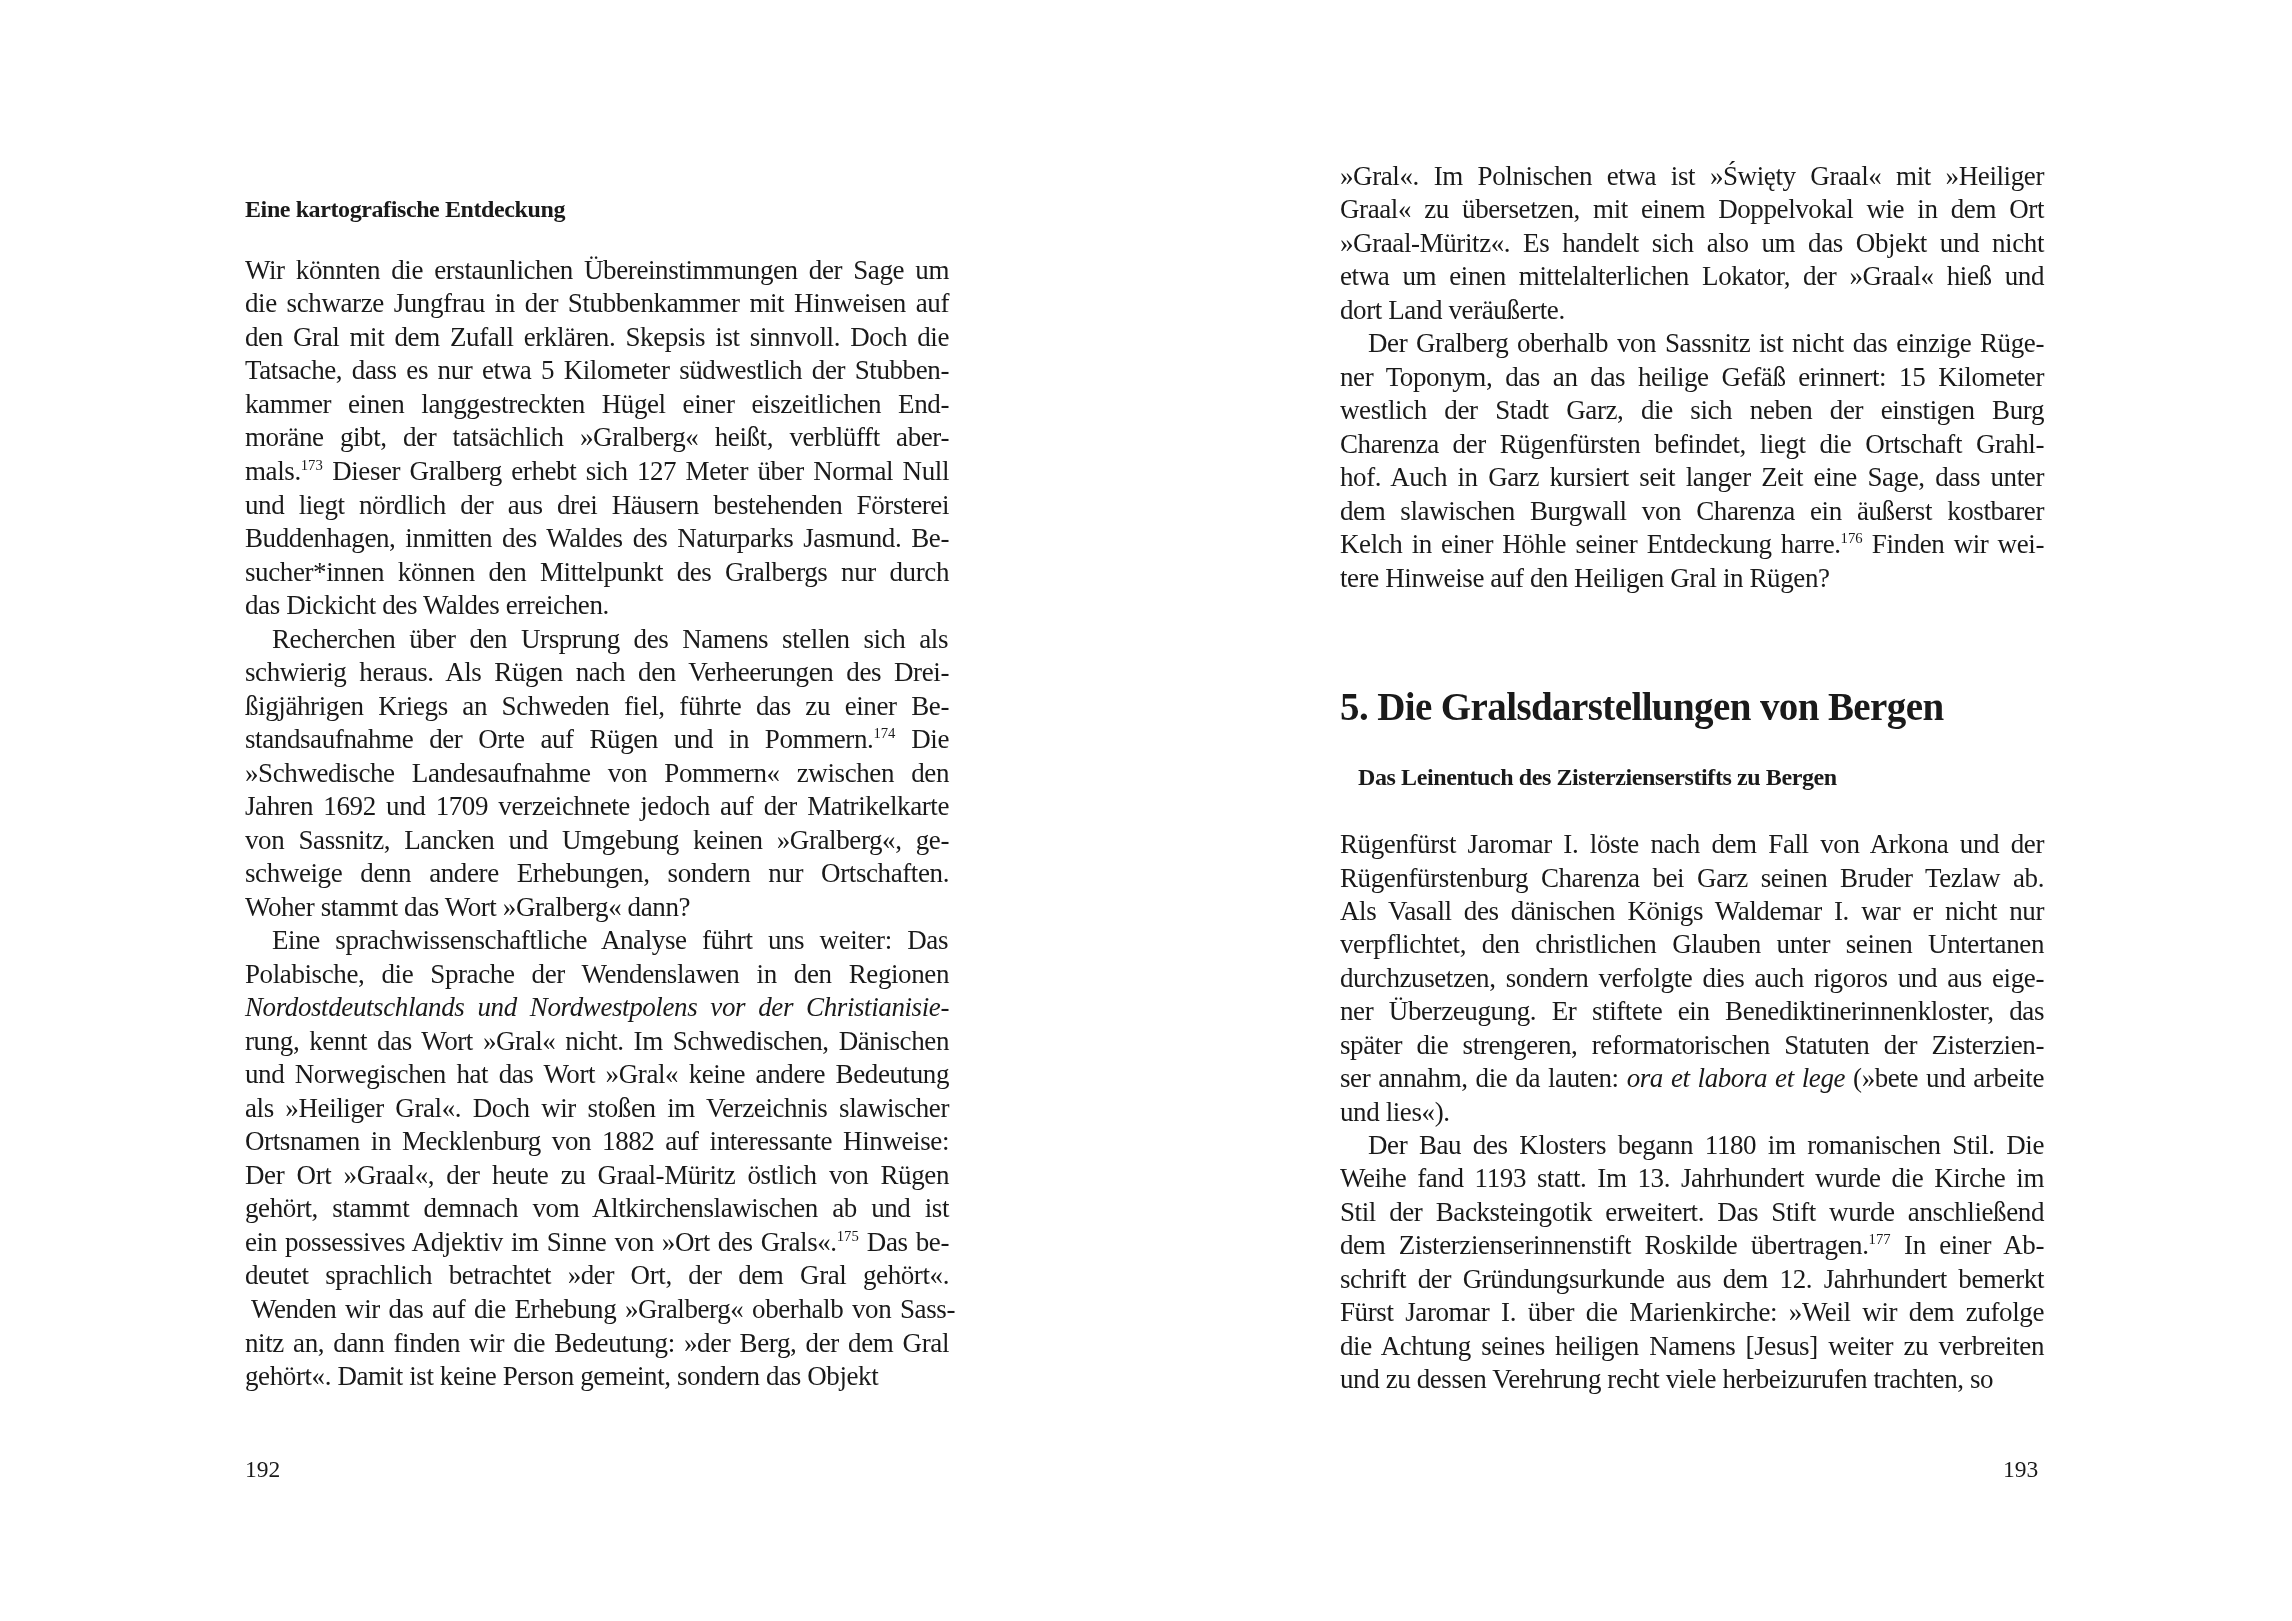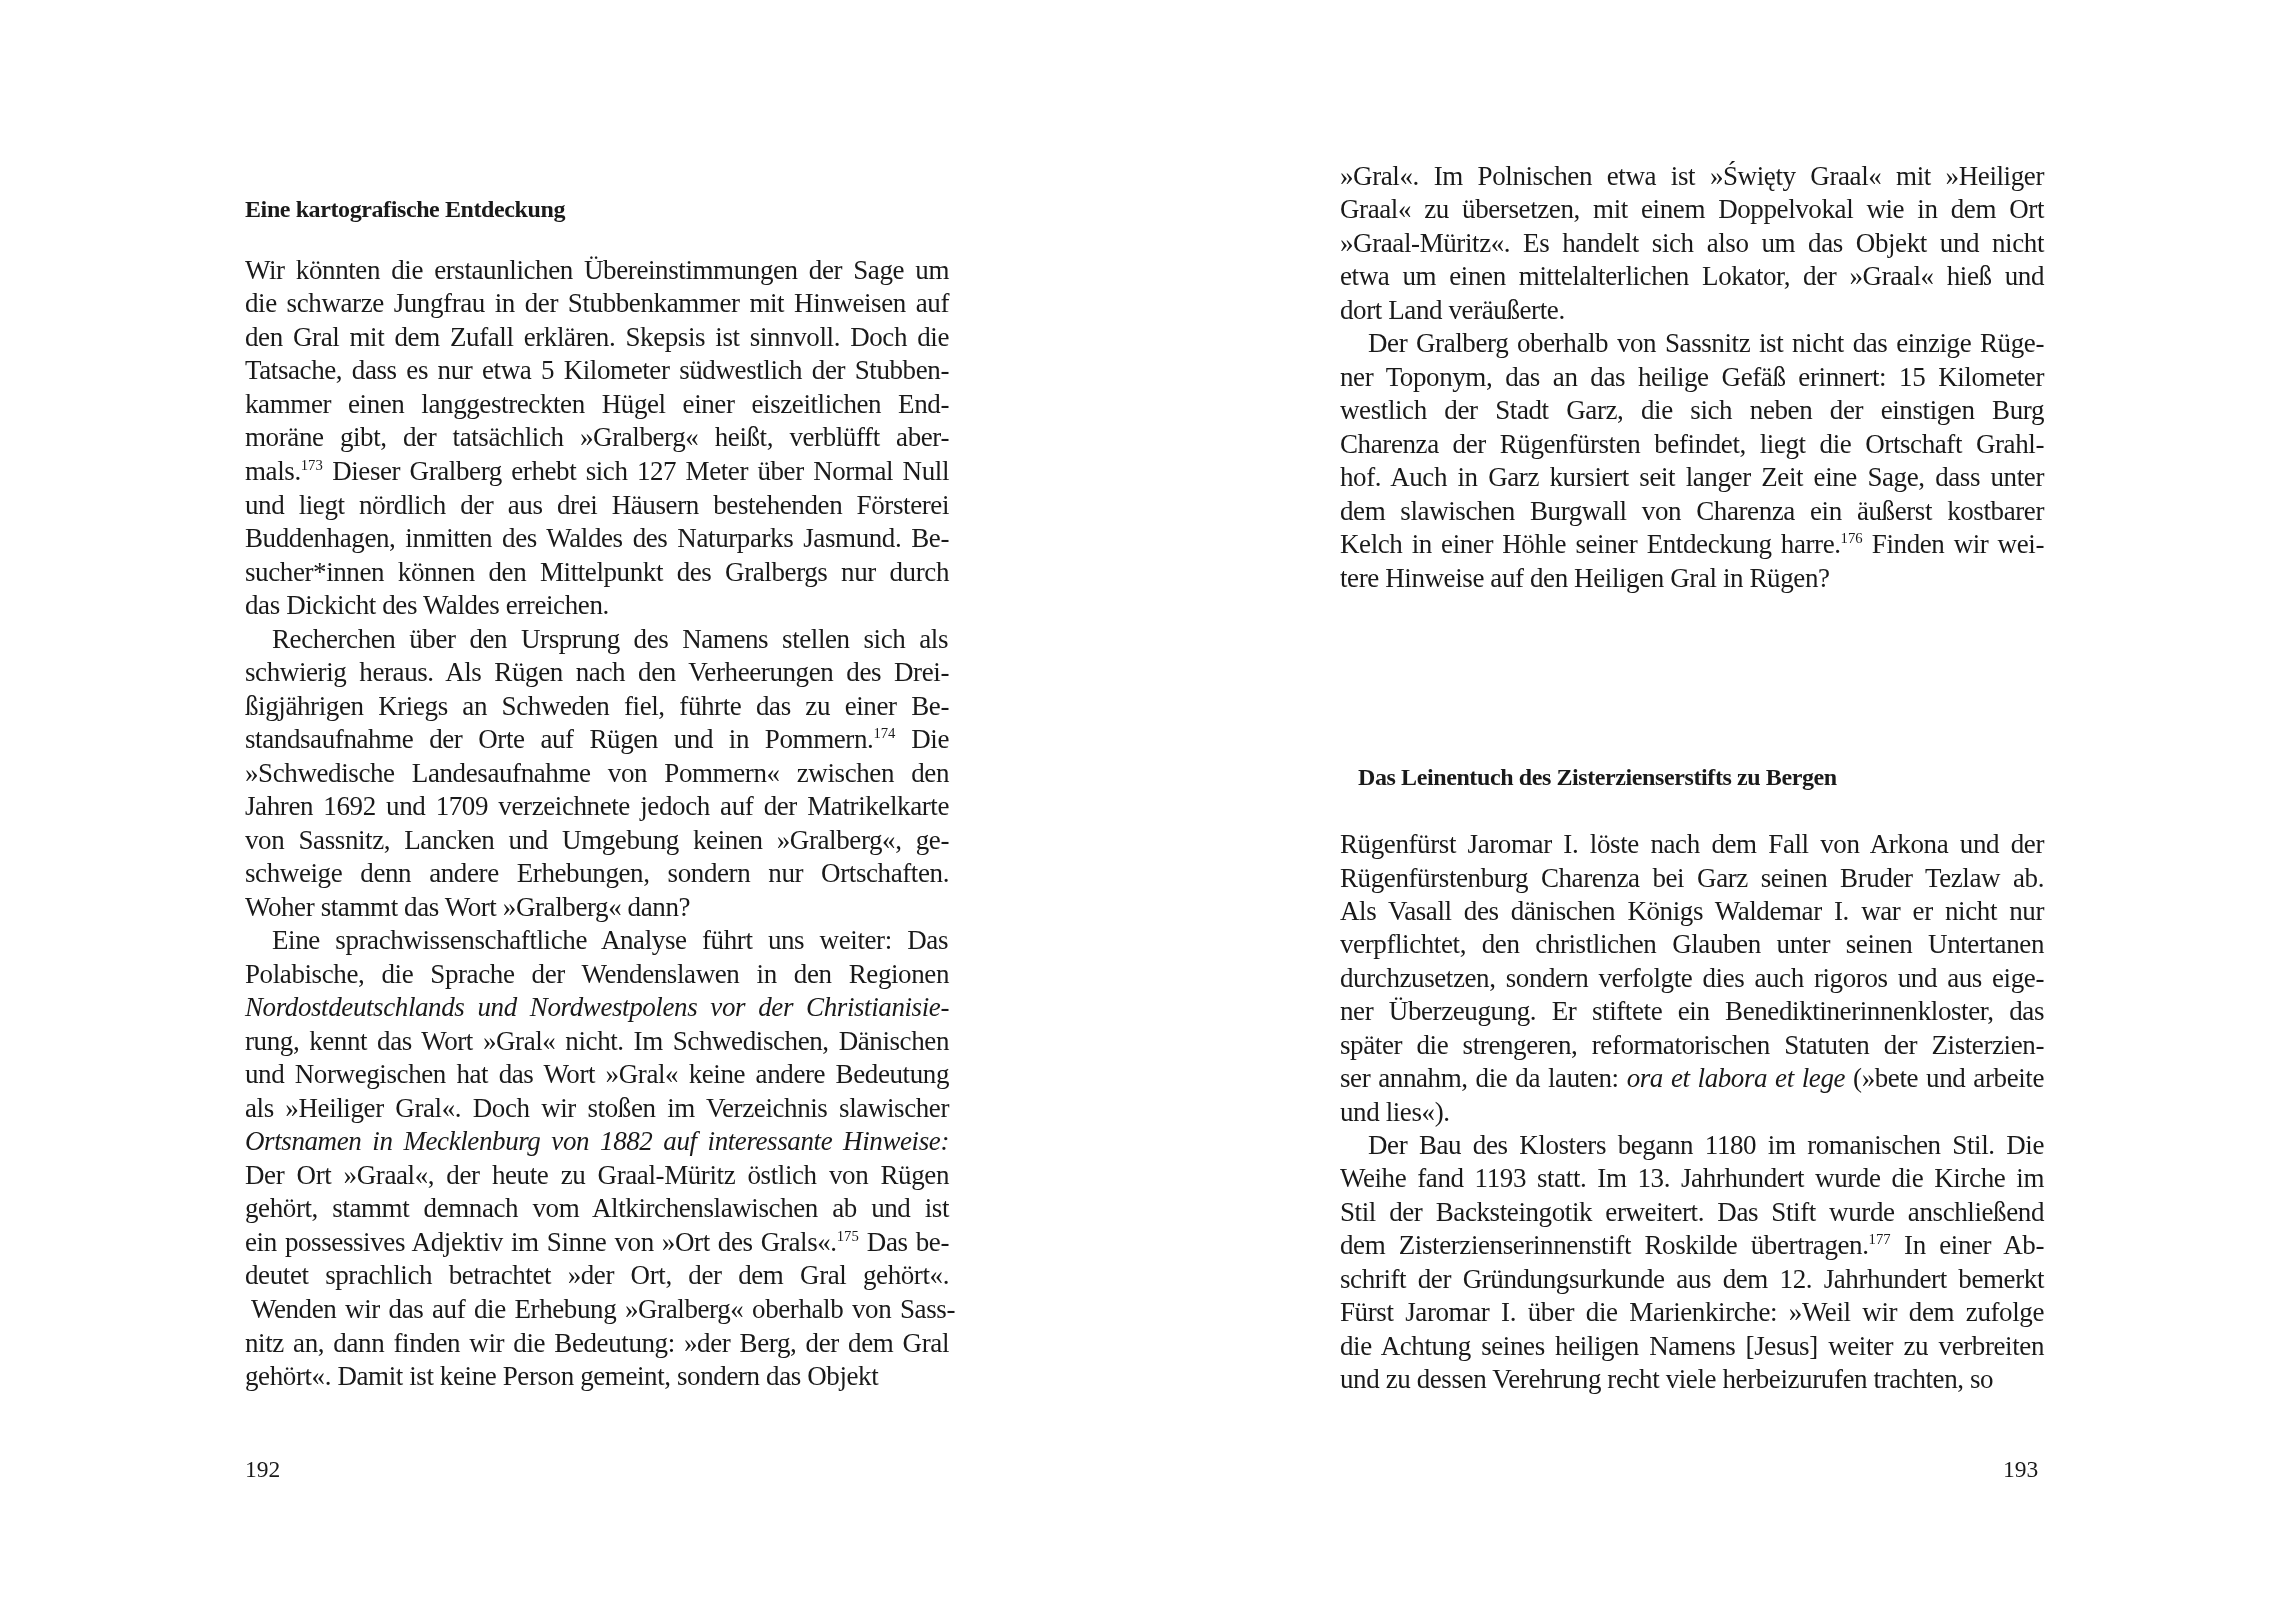--- a/index.html
+++ b/index.html
@@ -51,21 +51,21 @@
         <div class="line just" style="left: 245px; width: 704px; top: 857px;">schweige denn andere Erhebungen, sondern nur Ortschaften.</div>
         <div class="line last" style="left: 245px; width: 704px; top: 891px;">Woher stammt das Wort »Gralberg« dann?</div>
       </div>
       <div>
         <div class="line just" style="left: 272px; width: 676px; top: 924px;">Eine sprachwissenschaftliche Analyse führt uns weiter: Das</div>
         <div class="line just" style="left: 245px; width: 704px; top: 958px;">Polabische, die Sprache der Wendenslawen in den Regionen</div>
         <div class="line just" style="left: 245px; width: 704px; top: 991px; font-style: italic;">Nordostdeutschlands und Nordwestpolens vor der Christianisie-</div>
         <div class="line just" style="left: 245px; width: 704px; top: 1025px;">rung, kennt das Wort »Gral« nicht. Im Schwedischen, Dänischen</div>
         <div class="line just" style="left: 245px; width: 704px; top: 1058px;">und Norwegischen hat das Wort »Gral« keine andere Bedeutung</div>
         <div class="line just" style="left: 245px; width: 704px; top: 1092px;">als »Heiliger Gral«. Doch wir stoßen im Verzeichnis slawischer</div>
-        <div class="line just" style="left: 245px; width: 704px; top: 1125px; font-style: italic;">Ortsnamen in Mecklenburg von 1882 auf interessante Hinweise:</div>
+        <div class="line just" style="left: 245px; width: 704px; top: 1125px;">Ortsnamen in Mecklenburg von 1882 auf interessante Hinweise:</div>
         <div class="line just" style="left: 245px; width: 704px; top: 1159px;">Der Ort »Graal«, der heute zu Graal-Müritz östlich von Rügen</div>
         <div class="line just" style="left: 245px; width: 704px; top: 1192px;">gehört, stammt demnach vom Altkirchenslawischen ab und ist</div>
         <div class="line just" style="left: 245px; width: 704px; top: 1226px;">ein possessives Adjektiv im Sinne von »Ort des Grals«.<sup>175</sup> Das be-</div>
         <div class="line just" style="left: 245px; width: 704px; top: 1259px;">deutet sprachlich betrachtet »der Ort, der dem Gral gehört«.</div>
         <div class="line just" style="left: 251px; width: 704px; top: 1293px;">Wenden wir das auf die Erhebung »Gralberg« oberhalb von Sass-</div>
         <div class="line just" style="left: 245px; width: 704px; top: 1327px;">nitz an, dann finden wir die Bedeutung: »der Berg, der dem Gral</div>
         <div class="line last" style="left: 245px; width: 704px; top: 1360px;">gehört«. Damit ist keine Person gemeint, sondern das Objekt</div>
       </div>
     </div>
   <div class="pageno" style="left:245px; top:1455px;">192</div>
@@ -84,20 +84,21 @@
         <div class="line just" style="left: 222px; width: 676px; top: 327px;">Der Gralberg oberhalb von Sassnitz ist nicht das einzige Rüge-</div>
         <div class="line just" style="left: 194px; width: 704px; top: 361px;">ner Toponym, das an das heilige Gefäß erinnert: 15 Kilometer</div>
         <div class="line just" style="left: 194px; width: 704px; top: 394px;">westlich der Stadt Garz, die sich neben der einstigen Burg</div>
         <div class="line just" style="left: 194px; width: 704px; top: 428px;">Charenza der Rügenfürsten befindet, liegt die Ortschaft Grahl-</div>
         <div class="line just" style="left: 194px; width: 704px; top: 461px;">hof. Auch in Garz kursiert seit langer Zeit eine Sage, dass unter</div>
         <div class="line just" style="left: 194px; width: 704px; top: 495px;">dem slawischen Burgwall von Charenza ein äußerst kostbarer</div>
         <div class="line just" style="left: 194px; width: 704px; top: 528px;">Kelch in einer Höhle seiner Entdeckung harre.<sup>176</sup> Finden wir wei-</div>
         <div class="line last" style="left: 194px; width: 704px; top: 562px;">tere Hinweise auf den Heiligen Gral in Rügen?</div>
       </div>
     </div>
+  <div class="heading-chapter" style="left:194px; top:683px;">5. Die Gralsdarstellungen von Bergen</div>
   <div class="heading-sub" style="left:212px; top:761px;">Das Leinentuch des Zisterzienserstifts zu Bergen</div>
   <div class="body-block" id="right-body">
       <div>
         <div class="line just" style="left: 194px; width: 704px; top: 828px;">Rügenfürst Jaromar I. löste nach dem Fall von Arkona und der</div>
         <div class="line just" style="left: 194px; width: 704px; top: 862px;">Rügenfürstenburg Charenza bei Garz seinen Bruder Tezlaw ab.</div>
         <div class="line just" style="left: 194px; width: 704px; top: 895px;">Als Vasall des dänischen Königs Waldemar I. war er nicht nur</div>
         <div class="line just" style="left: 194px; width: 704px; top: 928px;">verpflichtet, den christlichen Glauben unter seinen Untertanen</div>
         <div class="line just" style="left: 194px; width: 704px; top: 962px;">durchzusetzen, sondern verfolgte dies auch rigoros und aus eige-</div>
         <div class="line just" style="left: 194px; width: 704px; top: 995px;">ner Überzeugung. Er stiftete ein Benediktinerinnenkloster, das</div>
         <div class="line just" style="left: 194px; width: 704px; top: 1029px;">später die strengeren, reformatorischen Statuten der Zisterzien-</div>

